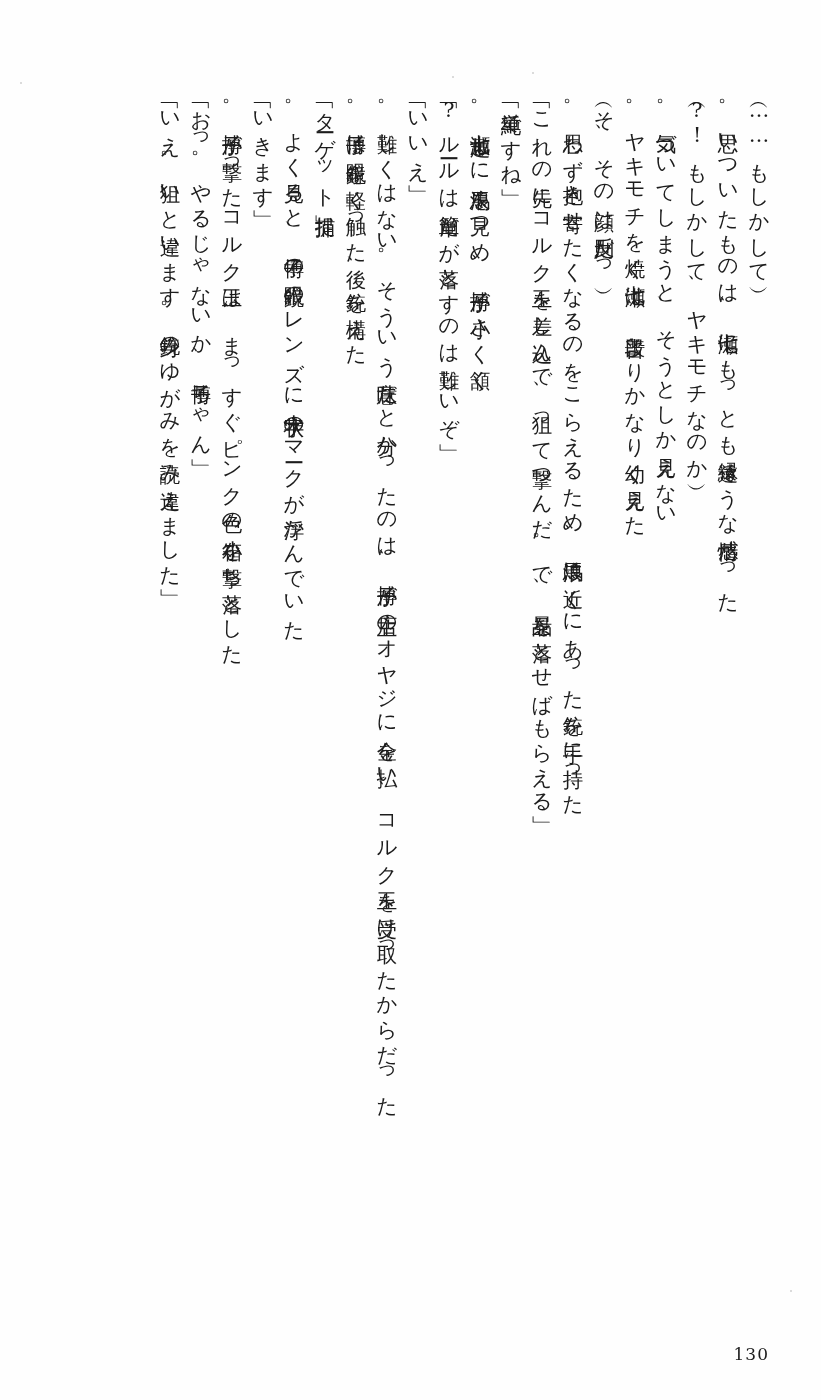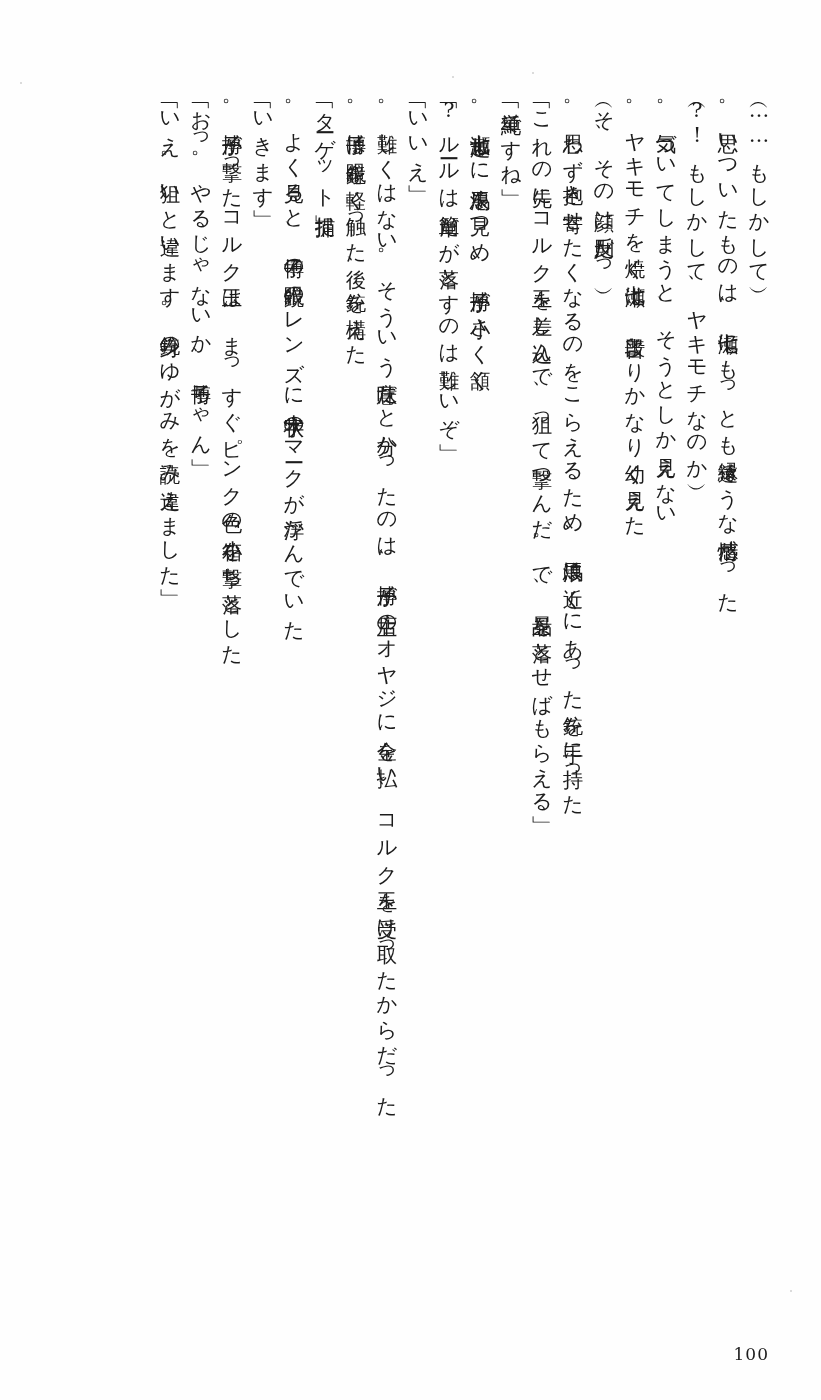--- a/index.html
+++ b/index.html
@@ -90,19 +90,19 @@
     <div class="line">　難しくはない。そういう意味だと分かったのは、博子が店主のオヤジに金を払い、コルク玉を受け取ったからだった。</div>
     <div class="line">　博子は眼鏡を軽く触った後、銃を構えた。</div>
     <div class="line">「ターゲット捕捉」</div>
     <div class="line">　よく見ると、博子の眼鏡のレンズに十字状のマークが浮かんでいた。</div>
     <div class="line">「いきます」</div>
     <div class="line">　博子が撃ったコルク玉は、まっすぐピンク色の小箱を撃ち落とした。</div>
     <div class="line">「おっ。やるじゃないか、博子ちゃん」</div>
     <div class="line">「いえ。狙いと違います。銃身のゆがみを読み違えました」</div>
   </div>
 
-  <div id="page-number">100</div>
+  <div id="page-number">130</div>
 
   <span class="speckle" style="left:20px; top:82px;"></span>
   <span class="speckle" style="left:452px; top:76px;"></span>
   <span class="speckle" style="left:532px; top:72px;"></span>
   <span class="speckle" style="left:790px; top:1290px;"></span>
 </div>
 
 </body></html>

